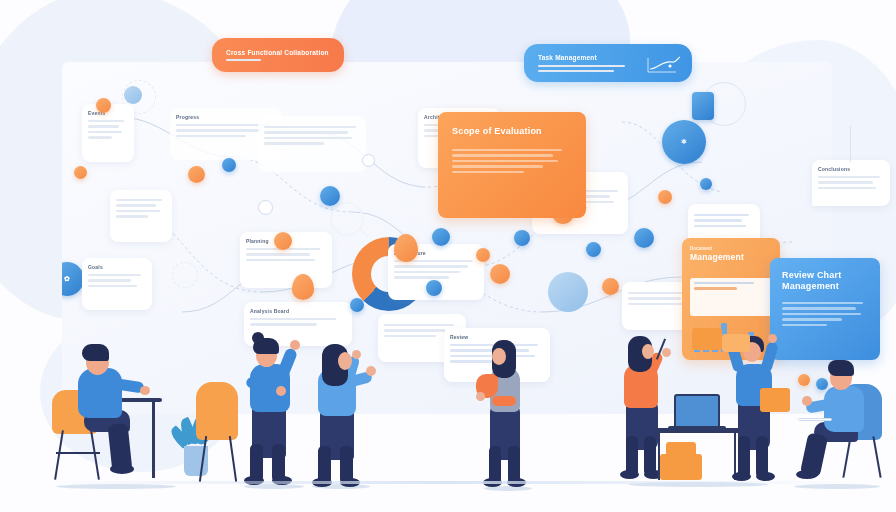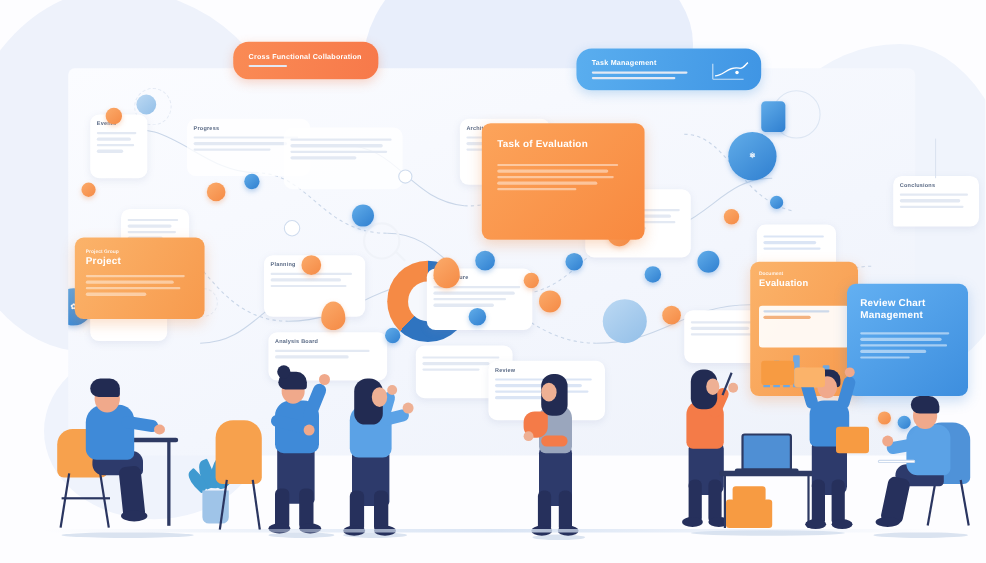--- a/index.html
+++ b/index.html
@@ -321,44 +321,34 @@
         <div class="ln" style="width:54%"></div>
     </div>
     <svg style="position:absolute;right:10px;top:10px;" width="36" height="22" viewBox="0 0 36 22">
       <path d="M2,18 L30,18 M2,18 L2,4" stroke="rgba(255,255,255,.7)" stroke-width="1" fill="none"></path>
       <path d="M4,15 C12,15 16,6 26,8 C30,9 32,4 34,3" stroke="#ffffff" stroke-width="1.2" fill="none"></path>
       <circle cx="24" cy="12" r="1.6" fill="#fff"></circle>
     </svg>
   </div>
 
   <div class="card orange" style="left:438px;top:112px;width:148px;height:106px;padding:14px 14px 0 14px;">
-    <div class="card-title" style="font-size:9px;line-height:11px;">Task of Evaluation</div>
+    <div class="card-title" style="font-size:9px;line-height:11px;">Scope of Evaluation</div>
     <div class="lines" style="margin-top:12px;">
       <div class="ln" style="width:92%"></div>
         <div class="ln" style="width:84%"></div>
       <div class="ln" style="width:88%"></div>
         <div class="ln" style="width:76%"></div>
       <div class="ln" style="width:60%"></div>
     </div>
   </div>
 
-  <div class="card orange2" style="left:68px;top:216px;width:118px;height:74px;padding:10px;">
-    <div class="eyebrow">Project Group</div>
-    <div class="card-title" style="font-size:9px;margin-top:1px;">Project</div>
-    <div class="lines" style="margin-top:8px;">
-      <div class="ln" style="width:92%"></div>
-        <div class="ln" style="width:82%"></div>
-      <div class="ln" style="width:88%"></div>
-        <div class="ln" style="width:56%"></div>
-    </div>
-  </div>
 
   <div class="card orange2" style="left:682px;top:238px;width:98px;height:122px;padding:8px;">
     <div class="eyebrow">Document</div>
-    <div class="card-title" style="font-size:8.5px;margin-top:1px;">Evaluation</div>
+    <div class="card-title" style="font-size:8.5px;margin-top:1px;">Management</div>
     <div style="position:absolute;left:8px;top:40px;width:82px;height:38px;background:rgba(255,255,255,.92);border-radius:3px;"></div>
     <div class="lines" style="position:absolute;left:12px;top:44px;width:60px;">
       <div class="ln" style="background:#cdd9ea;width:100%"></div>
       <div class="ln" style="background:#f3b27f;width:72%"></div>
     </div>
     <div class="bars" style="left:12px;top:84px;height:30px;">
       <i style="height:13px"></i>
         <i style="height:24px"></i>
         <i style="height:18px"></i>
       <i style="height:29px"></i>

